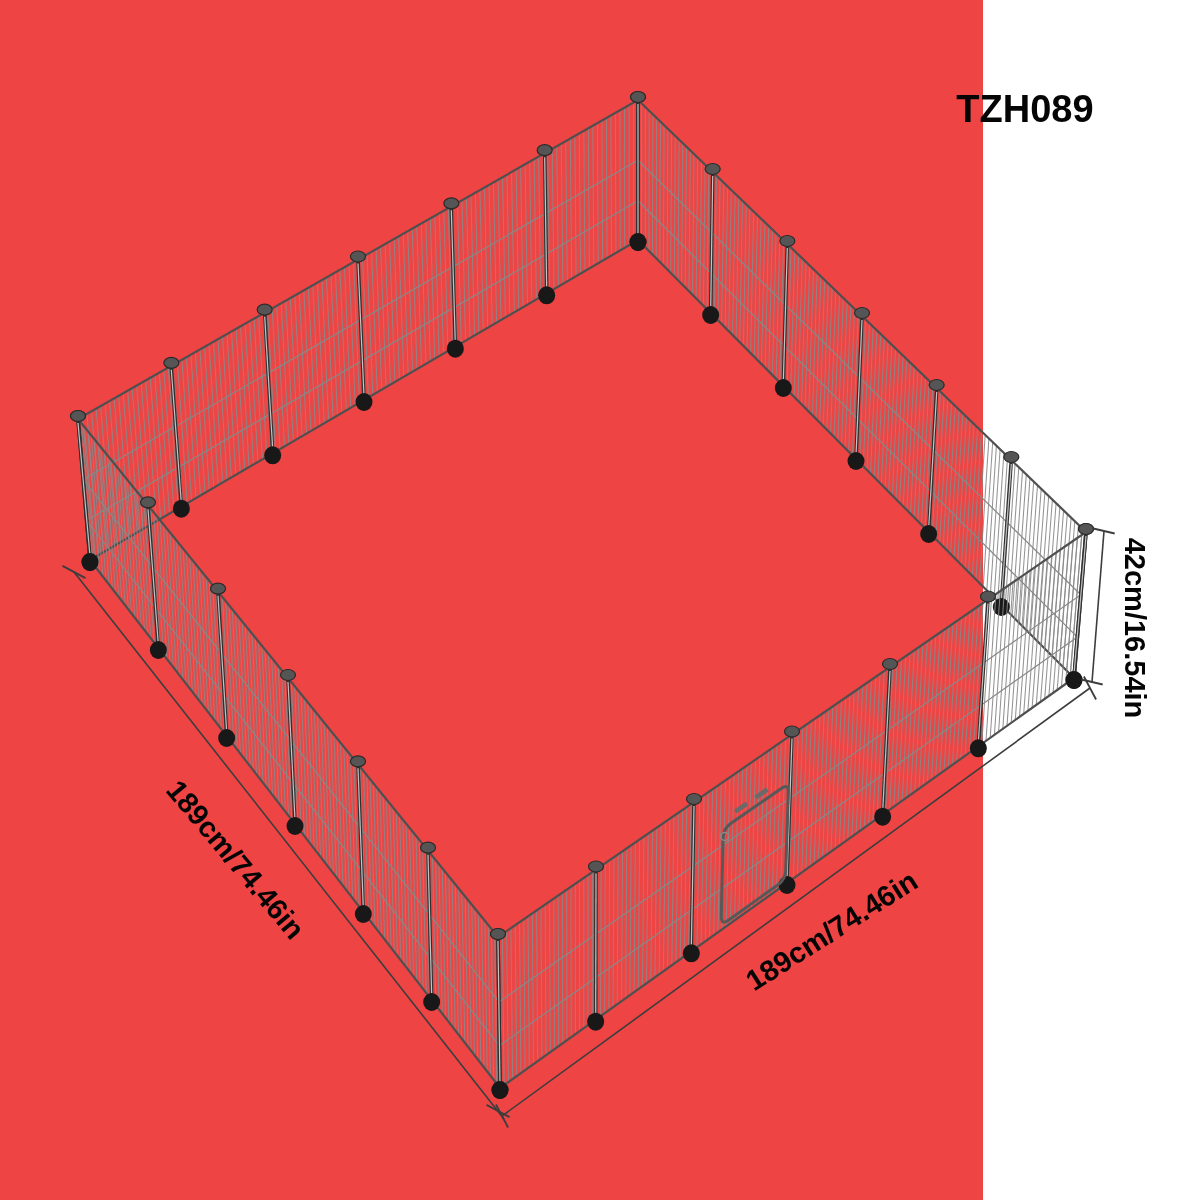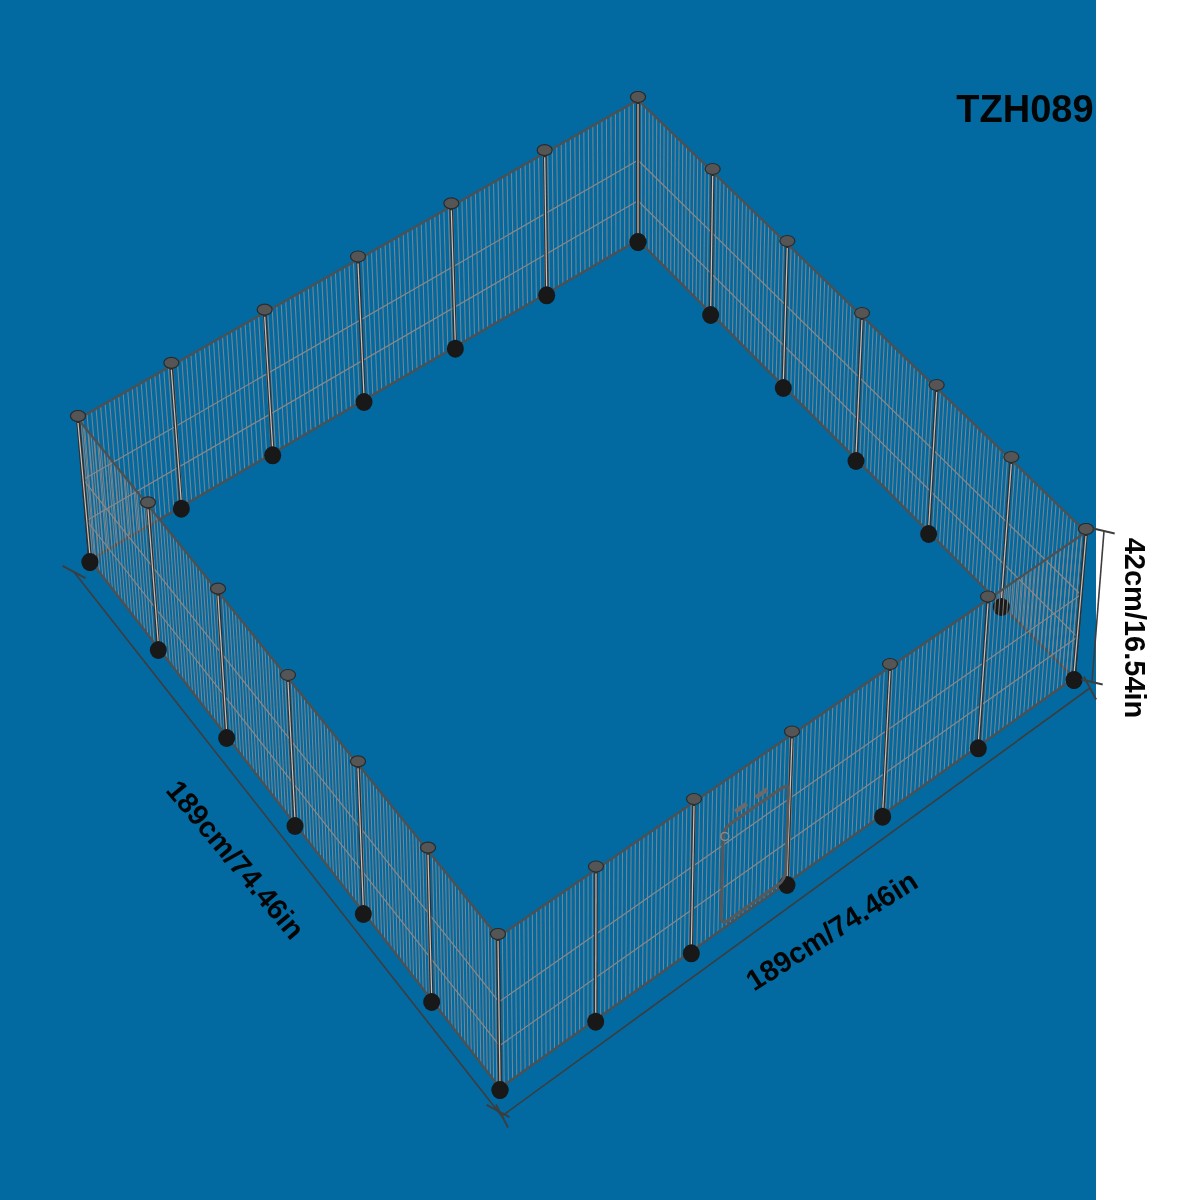--- a/index.html
+++ b/index.html
@@ -1,17 +1,17 @@
 <!DOCTYPE html>
 <html><head>
 <meta charset="utf-8">
 <style>
   html,body{margin:0;padding:0;background:#ffffff;}
   body{width:1200px;height:1200px;overflow:hidden;}
-  .canvas{position:relative;width:1096px;height:1200px;background:#0369a1;text-align:right;}
+  .canvas{position:relative;width:983px;height:1200px;background:#ef4444;text-align:right;}
   svg{display:block;}
   .model-text{
     font-family:"Liberation Sans","DejaVu Sans",sans-serif;
     font-weight:700;font-size:38px;fill:#050505;text-anchor:middle;
   }
   .dim-text{
     font-family:"Liberation Sans","DejaVu Sans",sans-serif;
     font-weight:700;font-size:29px;fill:#050505;text-anchor:middle;
   }
 </style>

